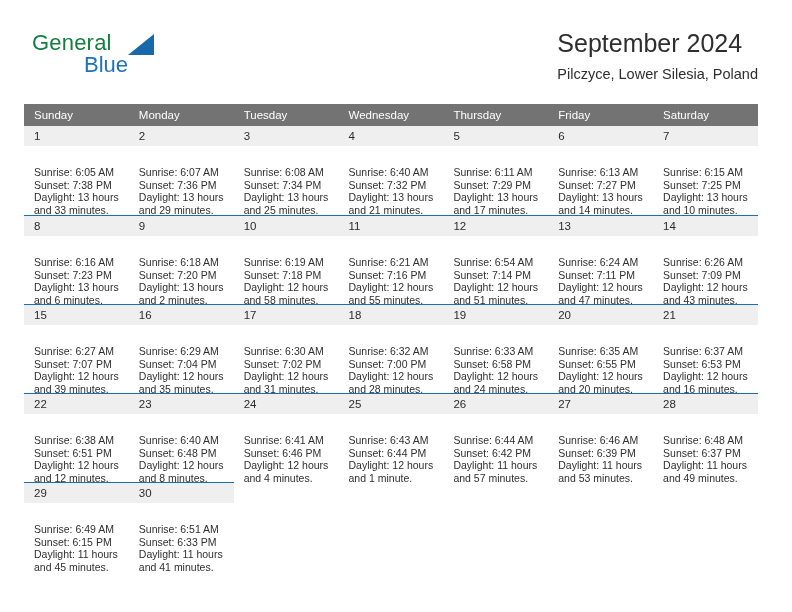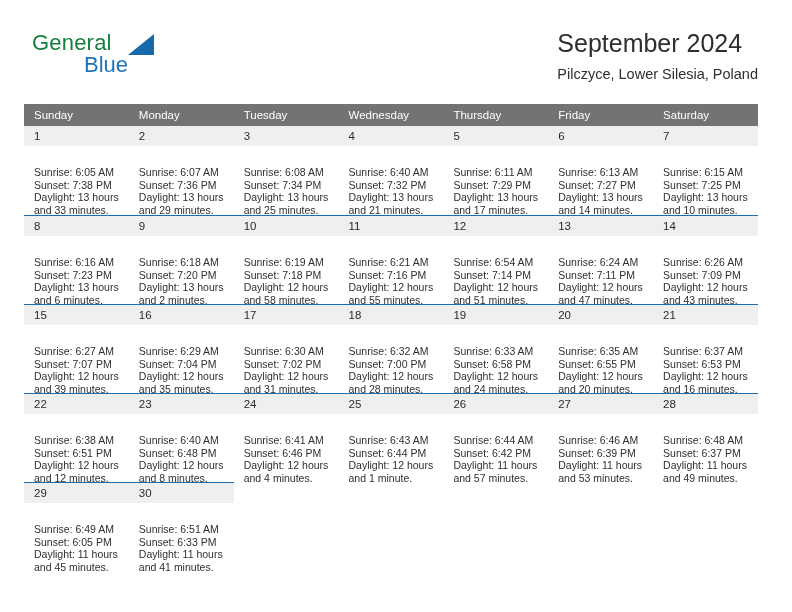--- a/index.html
+++ b/index.html
@@ -491,21 +491,21 @@
               </div>
             </div>
           </td>
         </tr>
         <tr class="week-row">
           <td>
             <div class="cell-inner">
               <div class="daynum">29</div>
               <div class="details">
                 <div>Sunrise: 6:49 AM</div>
-                <div>Sunset: 6:05 PM</div>
+                <div>Sunset: 6:15 PM</div>
                 <div>Daylight: 11 hours</div>
                 <div>and 45 minutes.</div>
               </div>
             </div>
           </td>
           <td>
             <div class="cell-inner">
               <div class="daynum">30</div>
               <div class="details">
                 <div>Sunrise: 6:51 AM</div>

